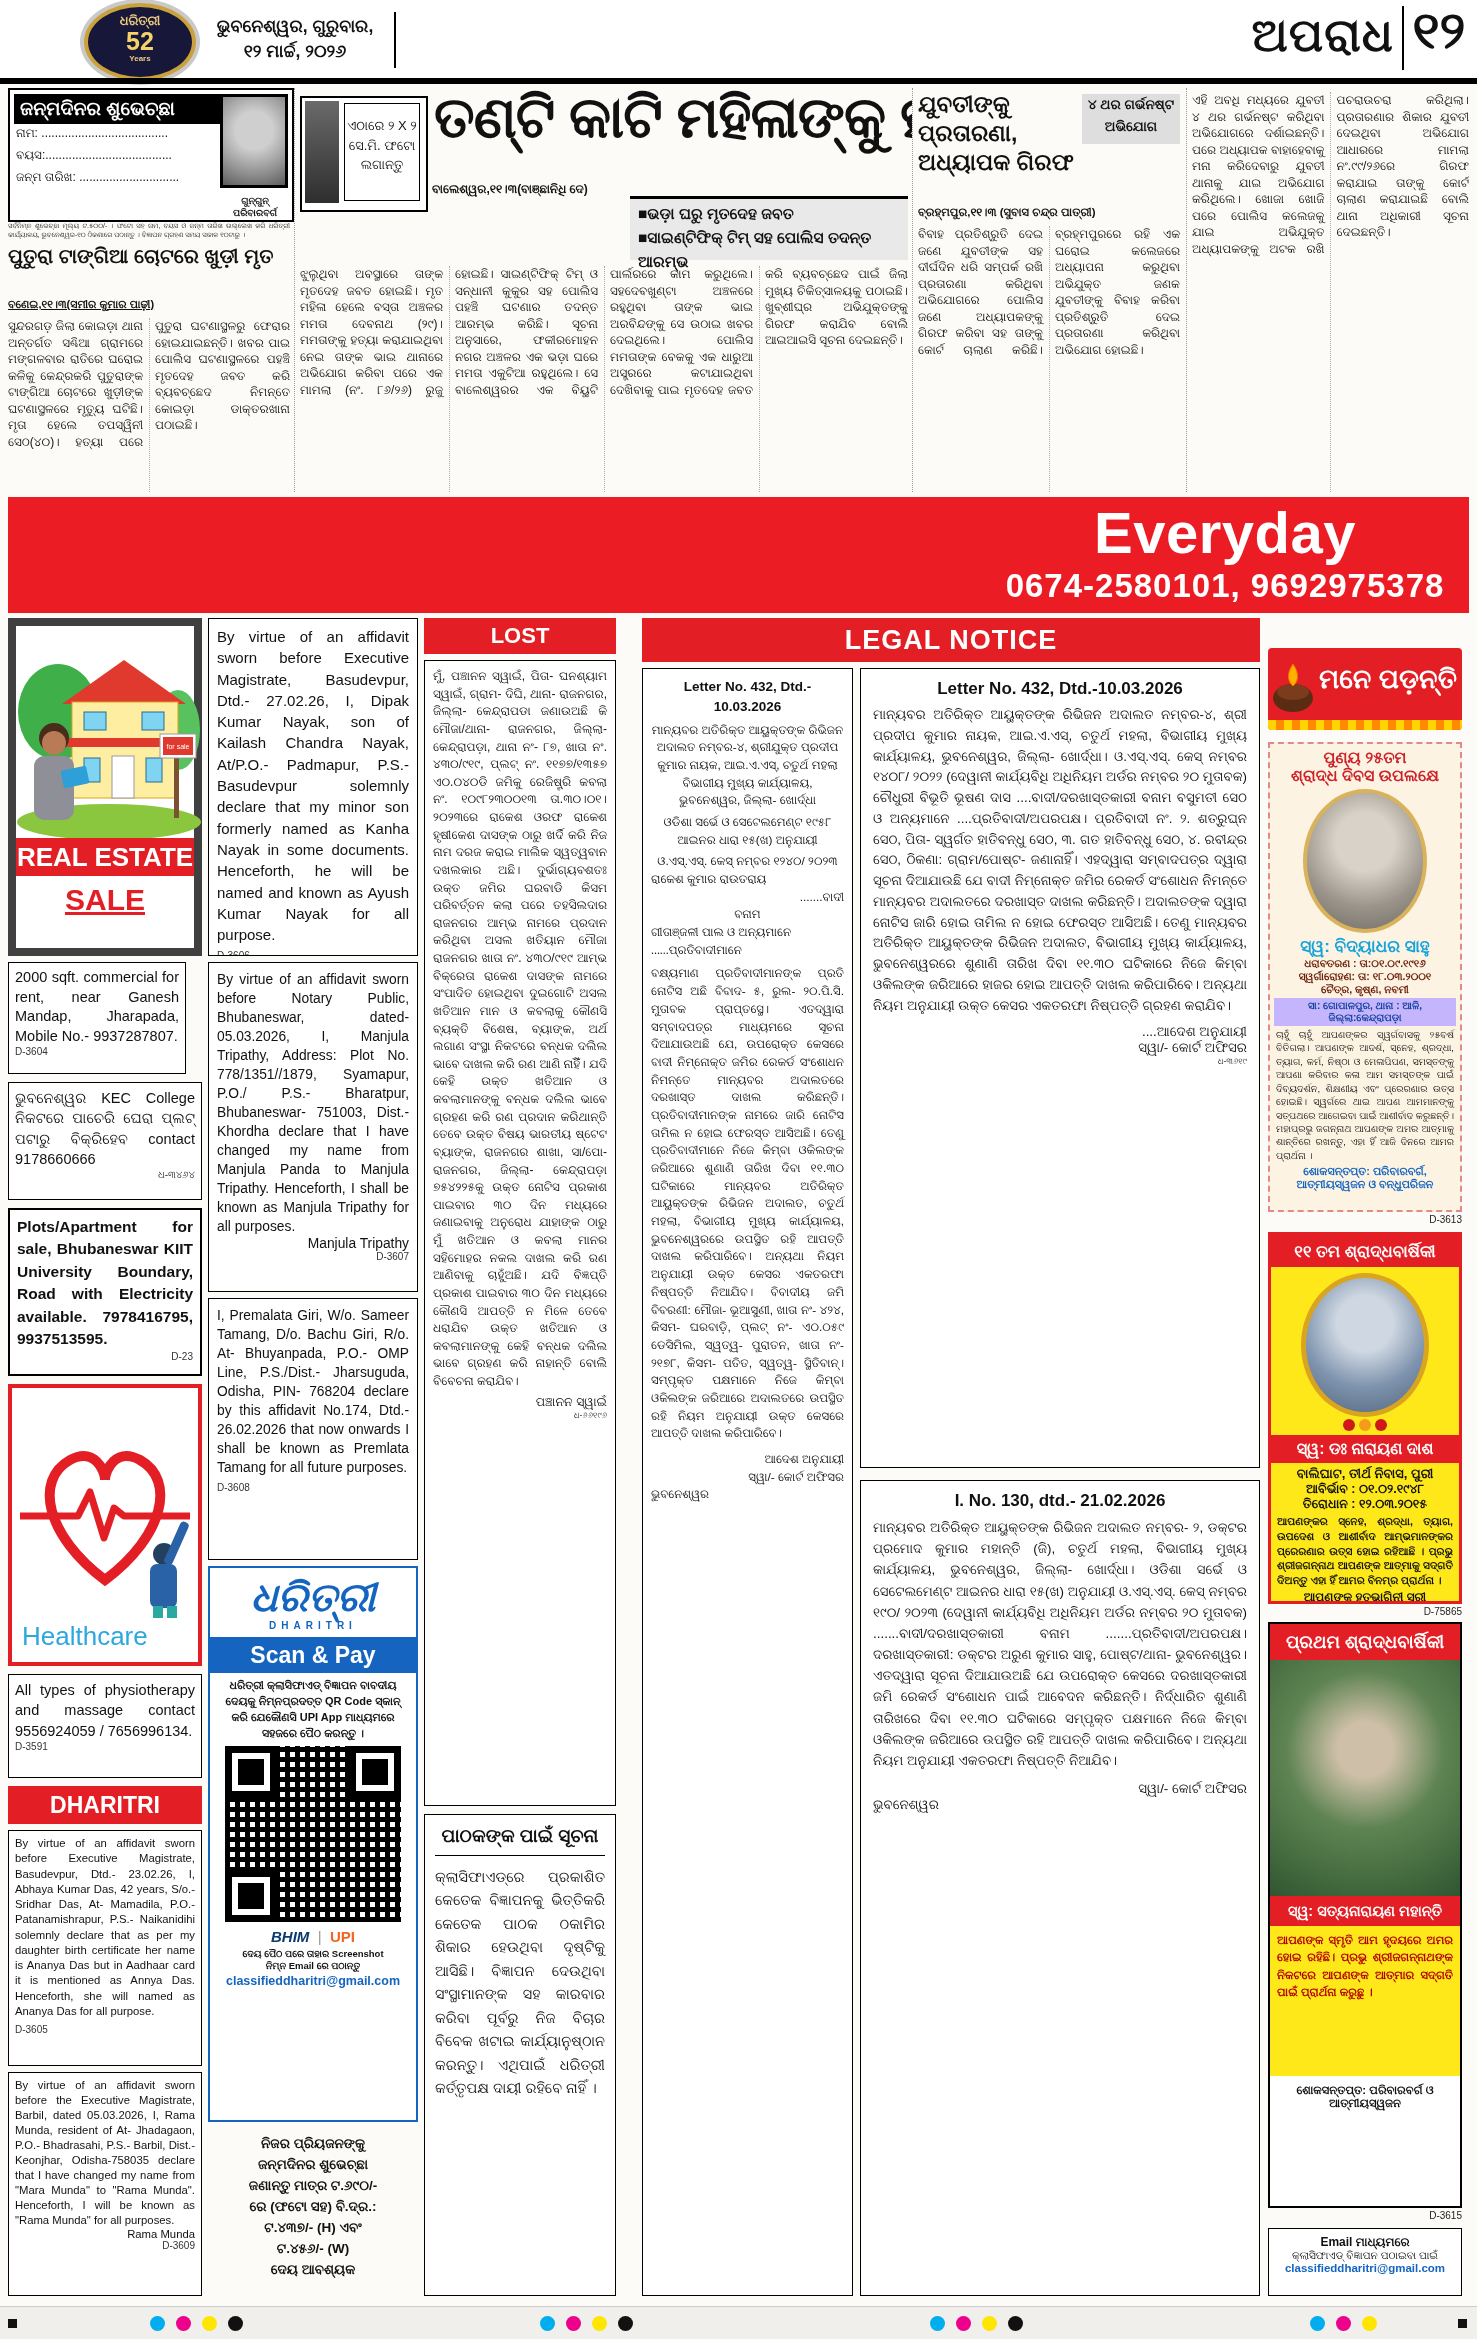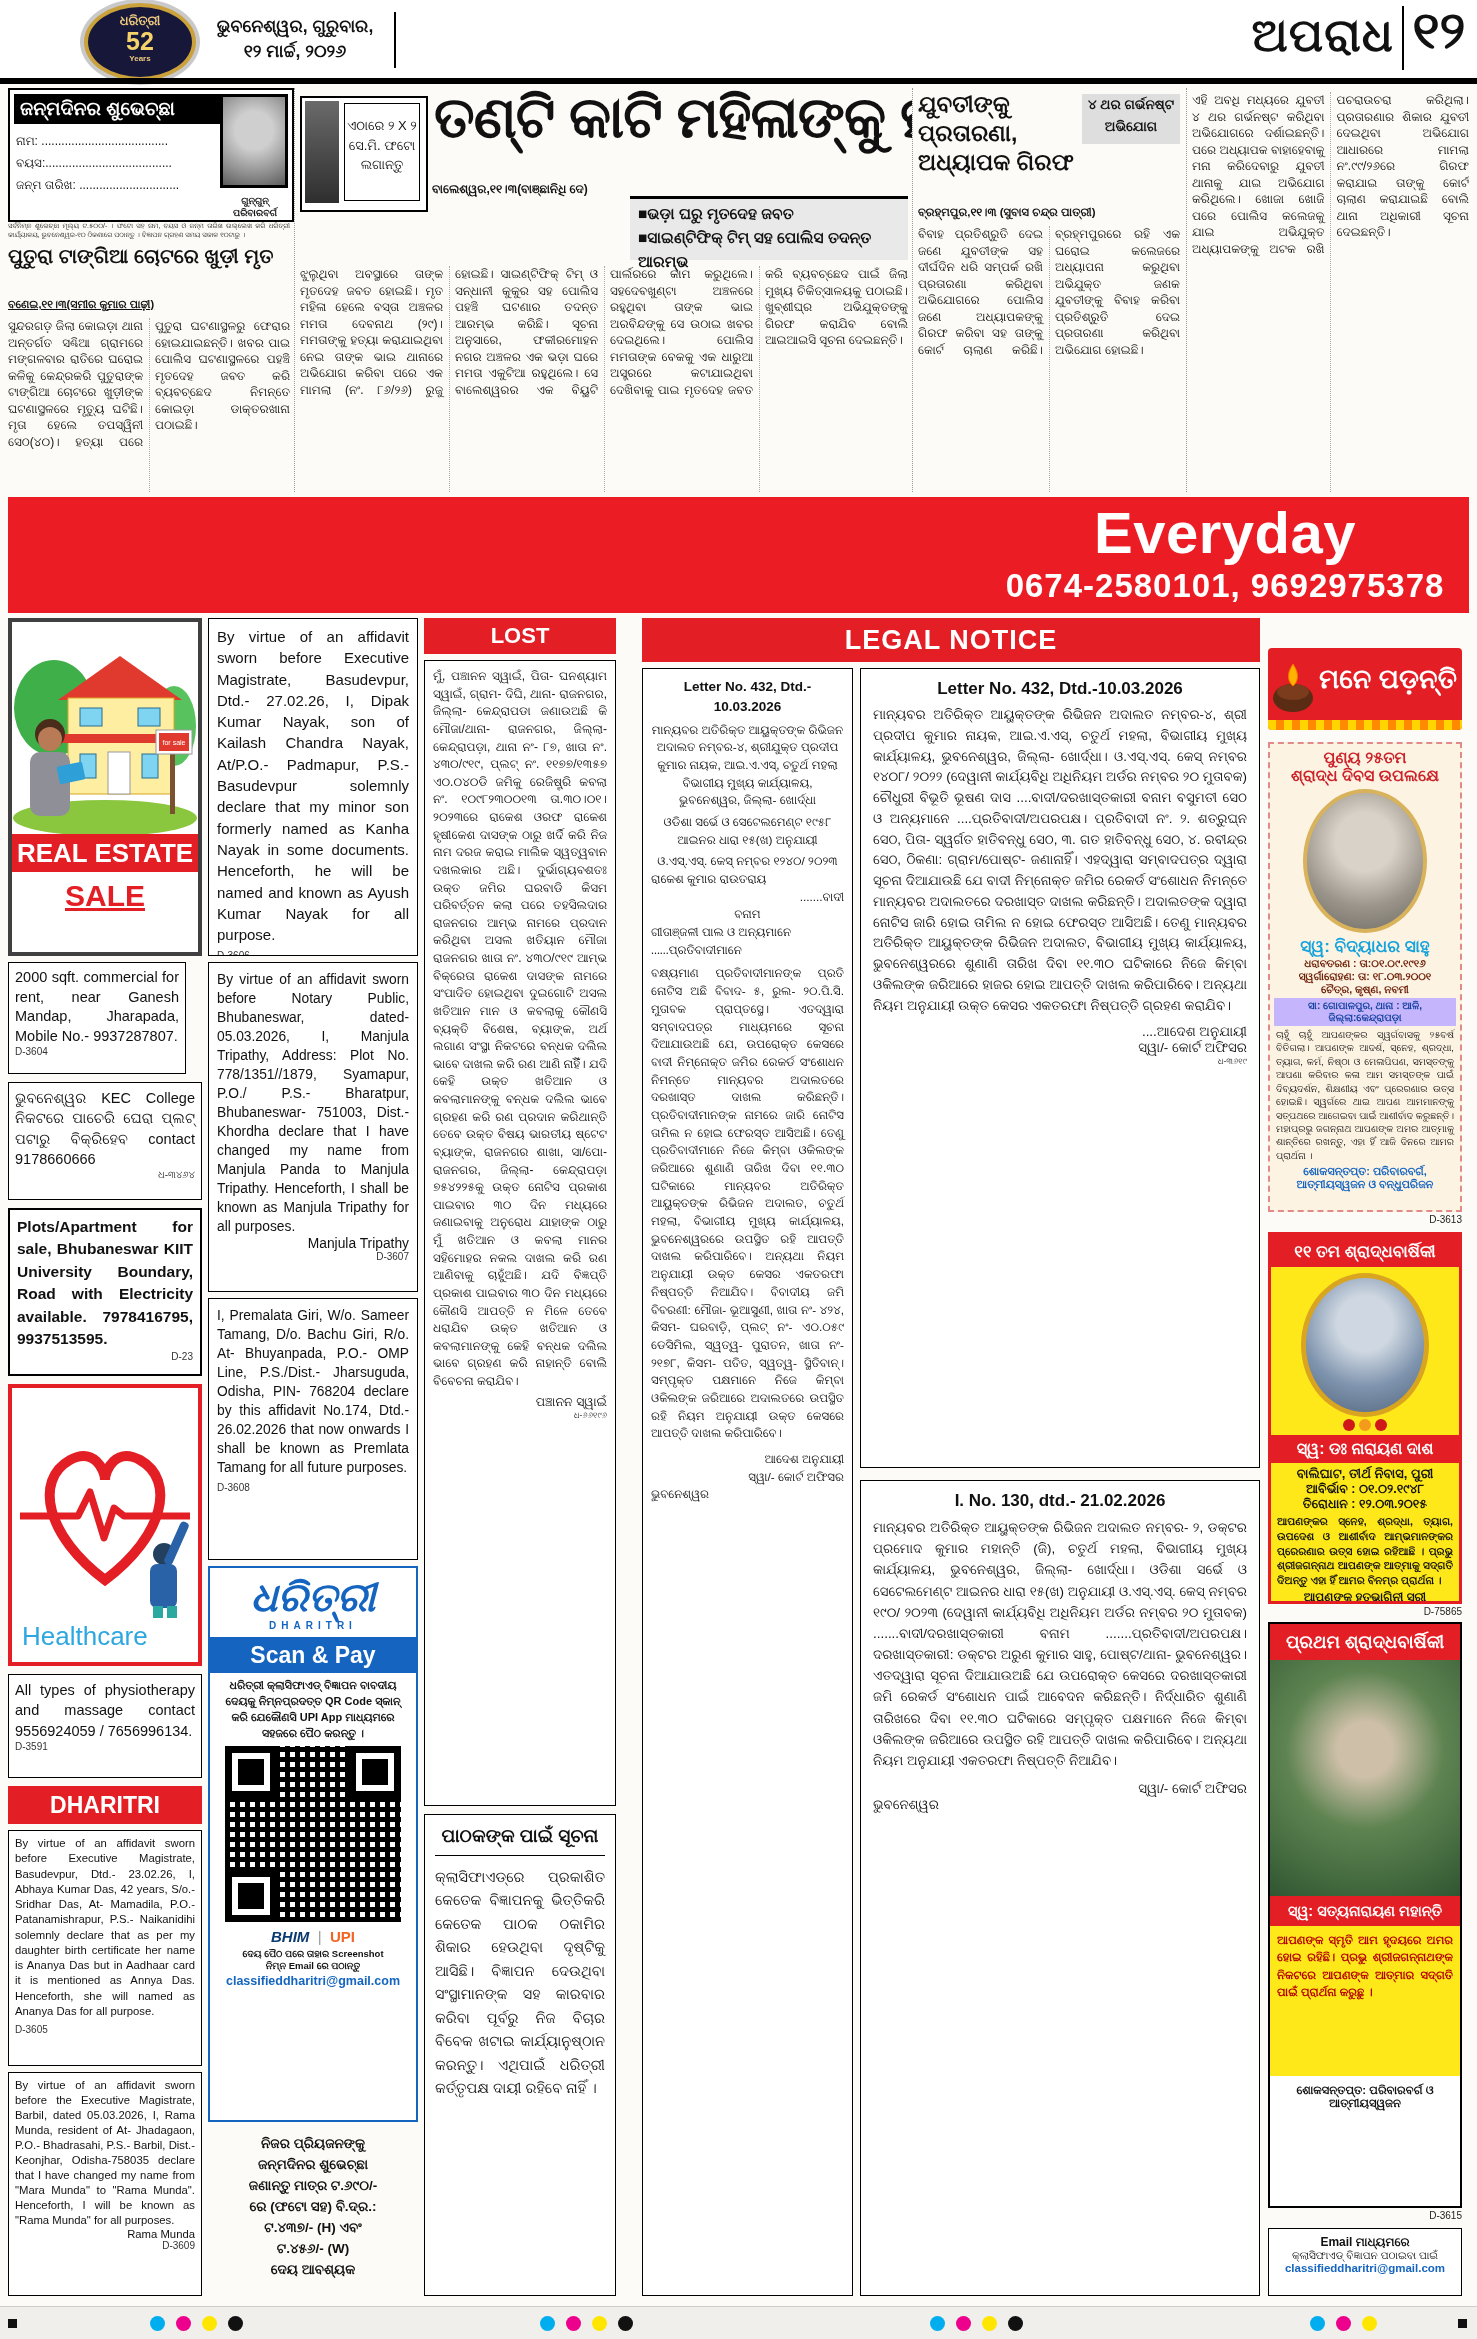--- a/index.html
+++ b/index.html
@@ -63,21 +63,21 @@
     <div class="abs bold" style="left:1180px;top:8px;width:214px;font-size:46px;text-align:right;letter-spacing:1px;">ଅପରାଧ</div>
     <div class="abs vrule" style="left:1402px;top:6px;height:64px;"></div>
     <div class="abs bold" style="left:1408px;top:0px;width:62px;font-size:52px;text-align:center;">୧୨</div>
   </div>
   <div class="abs" style="left:0;top:78px;width:1477px;height:6px;background:#000;"></div>
 
   <div class="abs b2" style="left:8px;top:88px;width:282px;height:130px;">
     <div class="abs" style="left:4px;top:4px;width:204px;height:30px;background:#000;color:#fff;font-weight:bold;font-size:19px;line-height:30px;padding-left:6px;overflow:hidden;">
       <span>ଜନ୍ମଦିନର ଶୁଭେଚ୍ଛା</span>
     </div>
-    <div class="abs" style="left:6px;top:40px;width:202px;font-size:12px;line-height:1.85;overflow:hidden;">
+    <div class="abs" style="left:6px;top:32px;width:202px;font-size:12px;line-height:1.85;overflow:hidden;">
       <div>ନାମ: ......................................</div>
       <div>ବୟସ:......................................</div>
       <div>ଜନ୍ମ ତାରିଖ: ..............................</div>
     </div>
     <div class="abs" style="right:4px;top:4px;width:62px;height:88px;border:3px solid #000;background:radial-gradient(circle at 50% 38%,#cfcfcf 0 30%,#8f8f8f 70%,#5c5c5c);"></div>
     <div class="abs ctr bold" style="right:2px;bottom:2px;width:70px;font-size:9.5px;line-height:1.2;">
       <div>ଗୁନ୍‌ଗୁନ୍</div>
       <div>ପରିବାରବର୍ଗ</div>
     </div>
   </div>
@@ -119,21 +119,21 @@
 
   <div class="abs vdot" style="left:1186px;top:88px;height:404px;"></div>
 
   <div class="abs cols2 body-txt clip" style="left:1192px;top:92px;width:277px;height:400px;">ଏହି ଅବଧି ମଧ୍ୟରେ ଯୁବତୀ ୪ ଥର ଗର୍ଭନଷ୍ଟ କରିଥିବା ଅଭିଯୋଗରେ ଦର୍ଶାଇଛନ୍ତି। ପରେ ଅଧ୍ୟାପକ ବାହାହେବାକୁ ମନା କରିଦେବାରୁ ଯୁବତୀ ଥାନାକୁ ଯାଇ ଅଭିଯୋଗ କରିଥିଲେ। ଖୋଜା ଖୋଜି ପରେ ପୋଲିସ କଲେଜକୁ ଯାଇ ଅଭିଯୁକ୍ତ ଅଧ୍ୟାପକଙ୍କୁ ଅଟକ ରଖି ପଚରାଉଚରା କରିଥିଲା। ପ୍ରତାରଣାର ଶିକାର ଯୁବତୀ ଦେଇଥିବା ଅଭିଯୋଗ ଆଧାରରେ ମାମଲା ନଂ.୯୯/୨୬ରେ ଗିରଫ କରାଯାଇ ତାଙ୍କୁ କୋର୍ଟ ଚାଲାଣ କରାଯାଇଛି ବୋଲି ଥାନା ଅଧିକାରୀ ସୂଚନା ଦେଇଛନ୍ତି।</div>
 
   <div class="abs" id="banner">
     <div class="abs bold ctr" style="left:978px;top:2px;width:478px;font-size:58px;color:#fff;letter-spacing:0.5px;">Everyday</div>
     <div class="abs bold ctr" style="left:978px;top:70px;width:478px;font-size:33px;color:#fff;letter-spacing:1px;">0674-2580101, 9692975378</div>
   </div>
 
-  <div class="abs" style="left:8px;top:618px;width:194px;height:338px;border:4px solid #404040;background:#fff;box-sizing:border-box;">
+  <div class="abs" style="left:8px;top:618px;width:194px;height:338px;border:8px solid #404040;background:#fff;box-sizing:border-box;">
     <svg width="186" height="212" viewBox="0 0 186 212" style="display:block;">
       <ellipse cx="42" cy="86" rx="40" ry="48" fill="#3faf49"></ellipse>
       <ellipse cx="162" cy="104" rx="22" ry="40" fill="#57c25e"></ellipse>
       <ellipse cx="93" cy="196" rx="92" ry="18" fill="#8bc63f"></ellipse>
       <polygon points="46,78 108,34 170,78" fill="#e03a2f"></polygon>
       <rect x="56" y="76" width="106" height="96" fill="#fdeea2" stroke="#d9a520"></rect>
       <rect x="50" y="112" width="118" height="9" fill="#e03a2f"></rect>
       <rect x="68" y="86" width="22" height="18" fill="#7fd4f2" stroke="#2b6c8f"></rect>
       <rect x="126" y="86" width="22" height="18" fill="#7fd4f2" stroke="#2b6c8f"></rect>
       <rect x="96" y="130" width="22" height="42" fill="#fff" stroke="#999"></rect>

